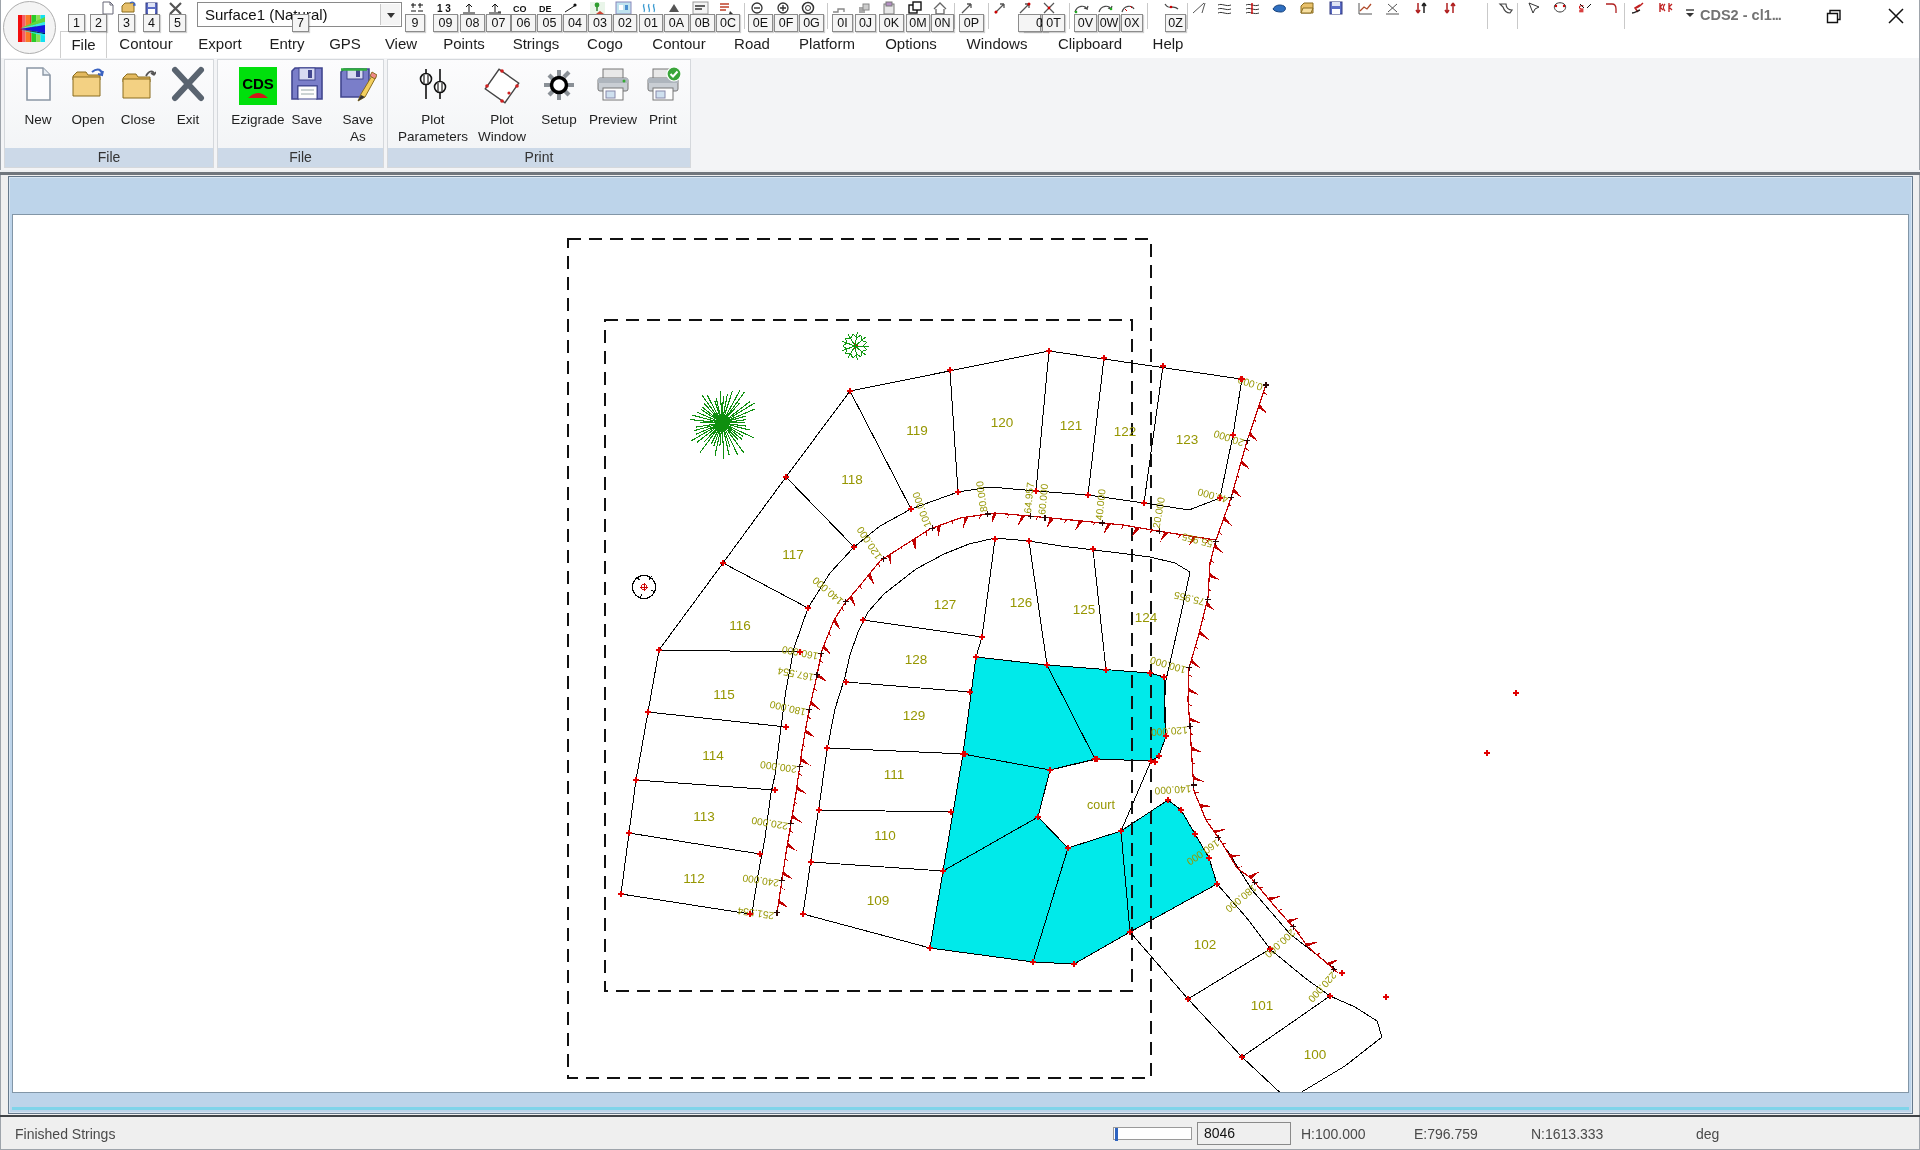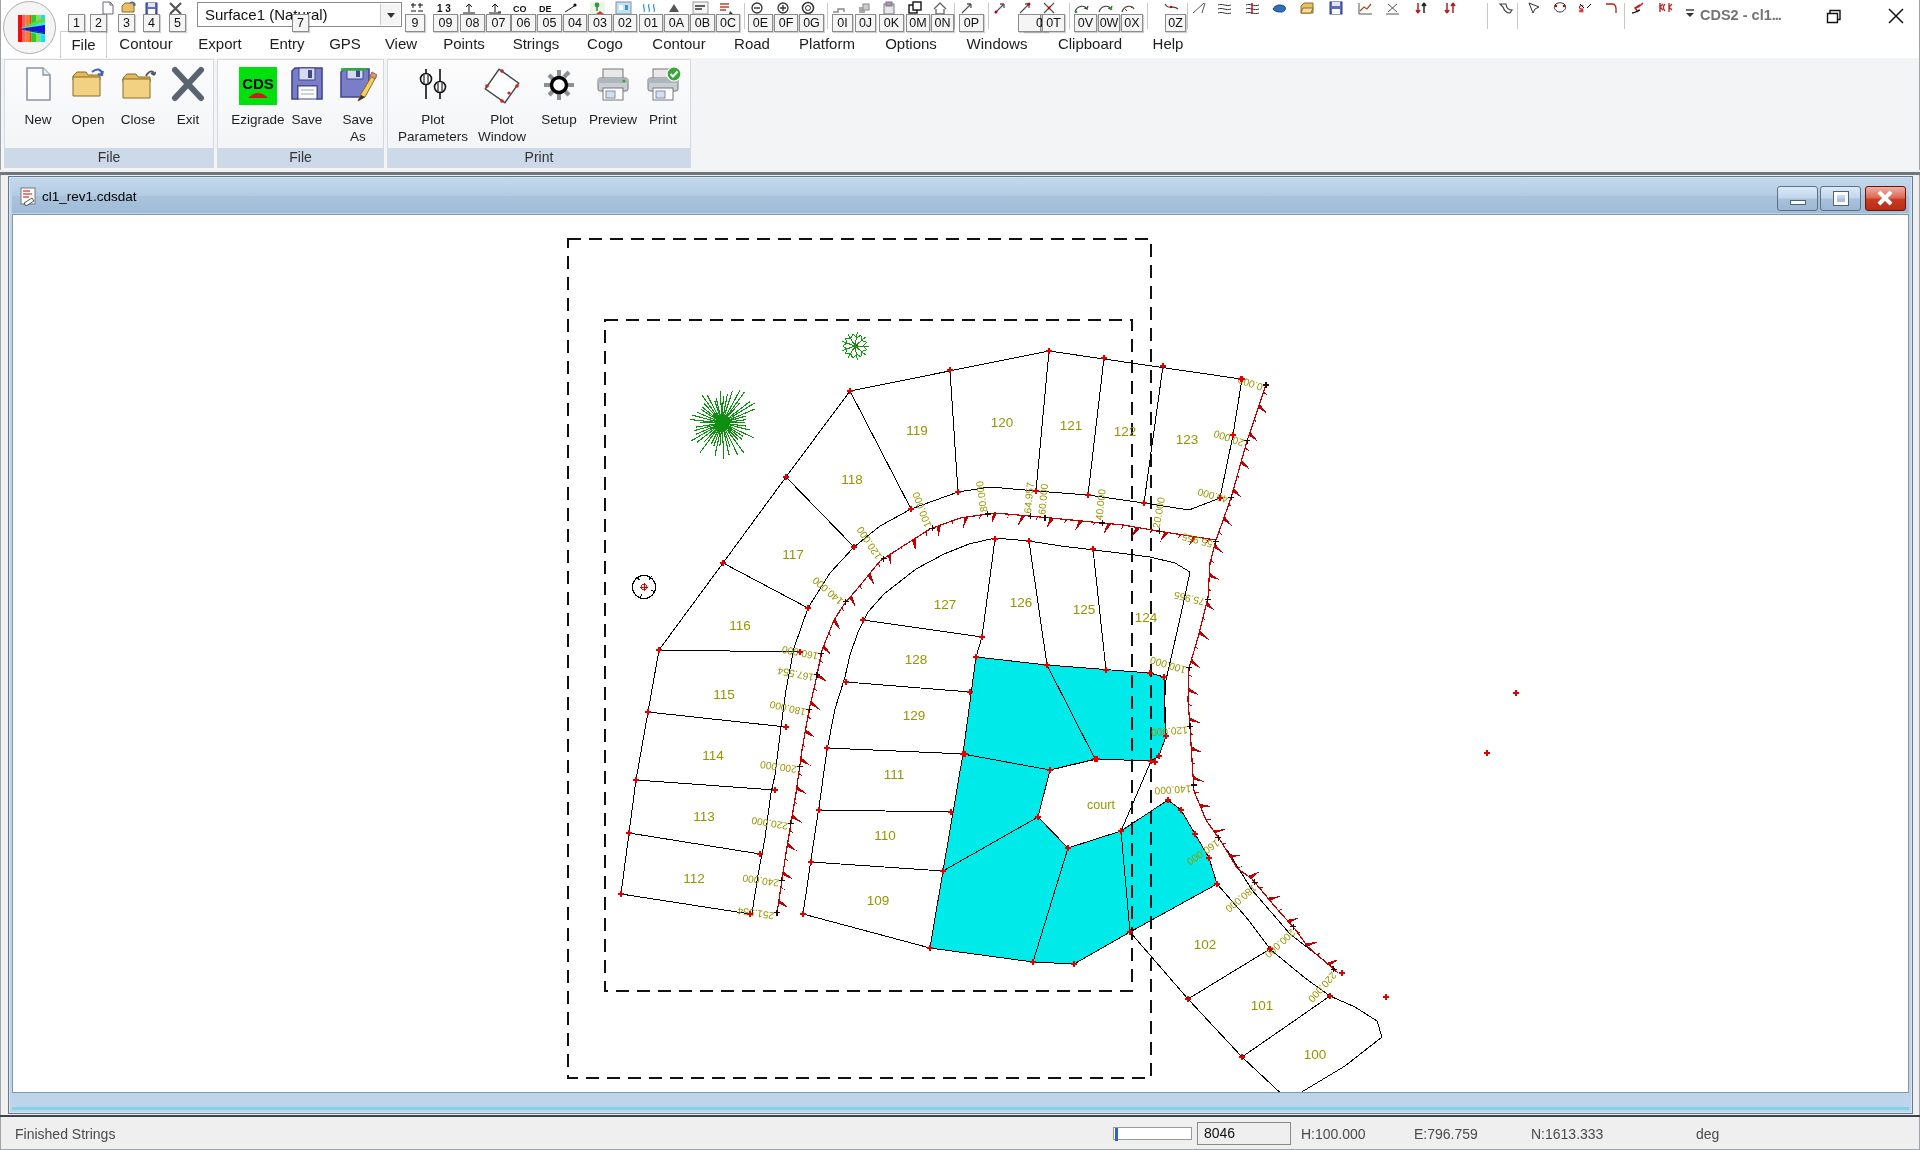--- a/index.html
+++ b/index.html
@@ -431,40 +431,20 @@
             <rect x="12" y="25" width="9" height="7" fill="#cfe0ef" stroke="#88a"></rect>
             <circle cx="30" cy="8" r="7" fill="#3aa53a" stroke="#fff" stroke-width="1.2"></circle>
             <path d="M26.5 8 l2.5 2.5 4.5 -5" fill="none" stroke="#fff" stroke-width="2"></path>
           </svg></span>Print</div>
   </div>
 </div>
 <div id="ribline"></div>
 
 <div id="mdi">
   <div id="child">
-    <div id="ctitle">
-      <svg class="abs" style="left:8px;top:8px" width="18" height="19" viewBox="0 0 18 19">
-        <rect x="1" y="1" width="14" height="16" fill="#fff" stroke="#777"></rect>
-        <path d="M3 4 h7 M3 7 h9 M3 10 h6" stroke="#c00" stroke-width="1"></path>
-        <path d="M4 16 l8 -5 2 3 -8 5 z" fill="#fff" stroke="#333" stroke-width=".8"></path>
-      </svg>
-      <span class="txt">cl1_rev1.cdsdat</span>
-      <div class="capbtn blue" style="right:91px;">
-          <div style="position:absolute;left:12px;top:13px;width:16px;height:5px;background:#fdfdfd;border:1px solid #4e6276;"></div>
-        </div>
-      <div class="capbtn blue" style="right:48px;">
-          <div style="position:absolute;left:13px;top:5px;width:14px;height:13px;border:3px solid #fdfdfd;outline:1px solid #4e6276;"></div>
-        </div>
-      <div class="capbtn red" style="right:3px;">
-        <svg width="39" height="23" viewBox="0 0 39 23">
-            <path d="M13 5 L25 17 M25 5 L13 17" stroke="#fff" stroke-width="4"></path>
-            <path d="M13 5 L25 17 M25 5 L13 17" stroke="#fefefe" stroke-width="3"></path>
-          </svg>
-      </div>
-    </div>
     <div id="cacc"></div>
       <div id="cclient">
         <svg id="draw" width="1901" height="877" viewBox="0 0 1901 877" style="position:absolute;left:0;top:0;">
 <g transform="translate(-13,-215)" fill="none">
 <polygon points="976.0,657.0 1047.0,665.0 1095.0,759.0 1050.0,770.0 963.0,754.0" fill="#00eaea" stroke="#000" stroke-width="1"></polygon>
 <polygon points="1047.0,665.0 1150.0,673.0 1164.0,677.0 1166.0,736.0 1159.0,756.0 1151.0,761.0 1097.0,759.0 1095.0,759.0" fill="#00eaea" stroke="#000" stroke-width="1"></polygon>
 <polygon points="963.0,754.0 1050.0,770.0 1038.0,817.0 943.0,871.0" fill="#00eaea" stroke="#000" stroke-width="1"></polygon>
 <polygon points="943.0,871.0 1038.0,817.0 1068.0,848.0 1033.0,962.0 930.0,948.0" fill="#00eaea" stroke="#000" stroke-width="1"></polygon>
 <polygon points="1068.0,848.0 1121.0,831.0 1130.0,932.0 1074.0,964.0 1033.0,962.0" fill="#00eaea" stroke="#000" stroke-width="1"></polygon>
 <polygon points="1121.0,831.0 1168.0,800.0 1181.0,810.0 1195.0,834.0 1209.0,858.0 1217.0,884.0 1130.0,932.0" fill="#00eaea" stroke="#000" stroke-width="1"></polygon>

